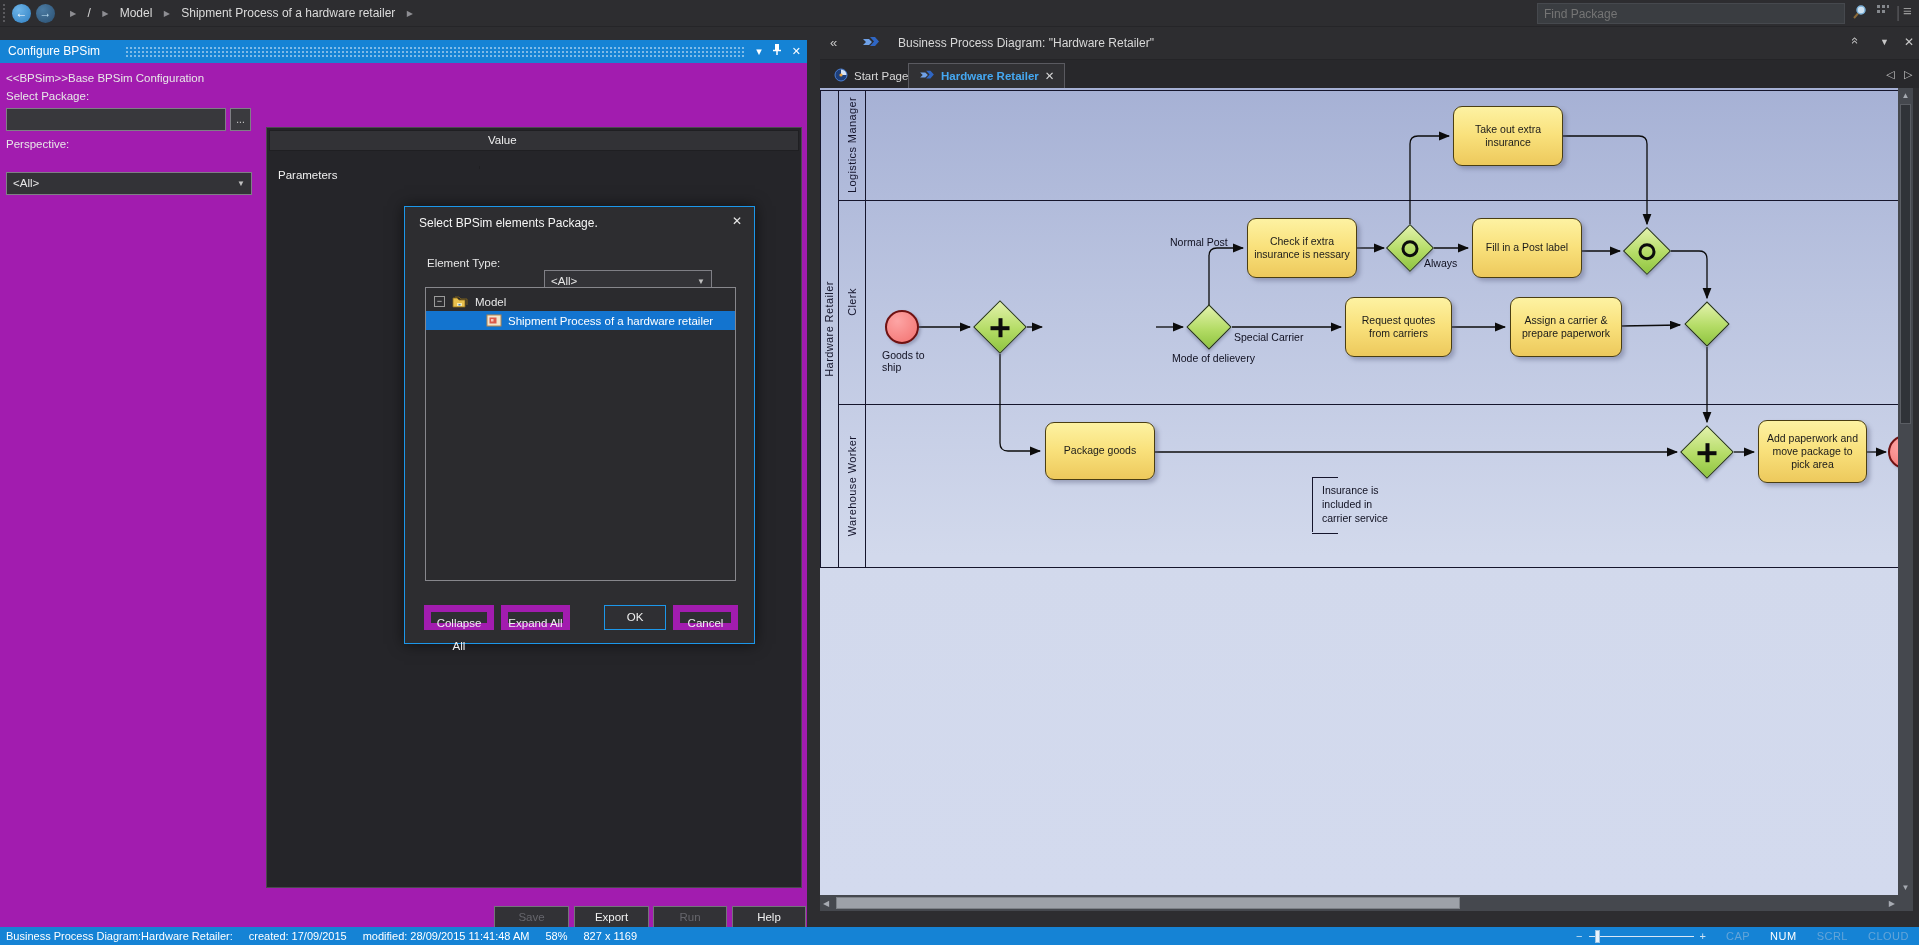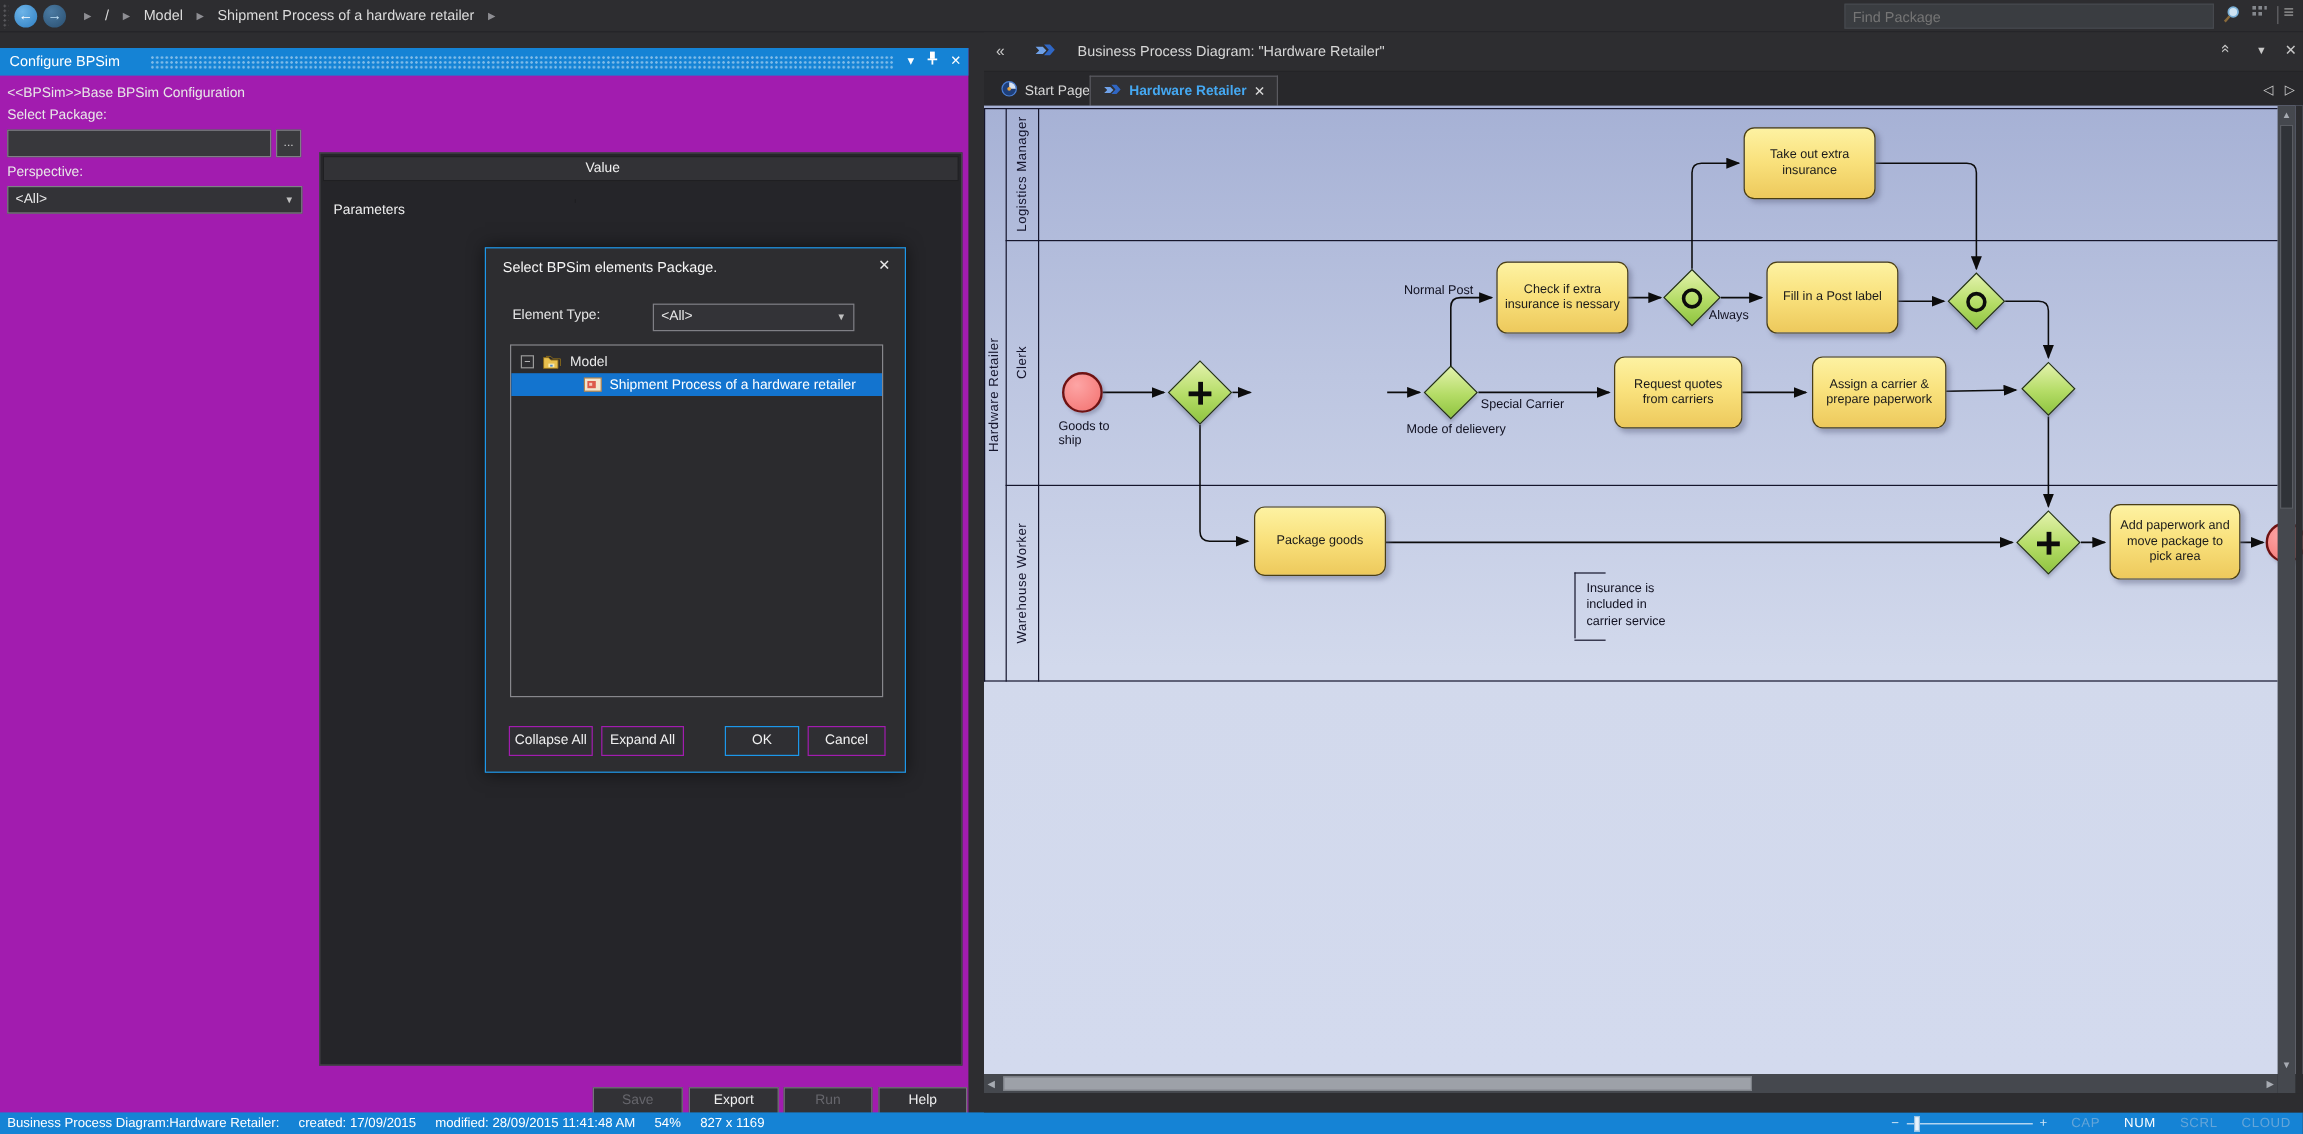--- a/index.html
+++ b/index.html
@@ -23,21 +23,21 @@
   
   #left-panel { position:absolute; left:0; top:40px; width:807px; height:900px; background:#a21caf; }
   #panel-titlebar { position:absolute; left:0; top:0; width:807px; height:23px; background:#1583d5; color:#fff; font-size:12px; line-height:23px; padding-left:8px; }
   #panel-titlebar .dots { position:absolute; left:125px; right:62px; top:6px; bottom:5px;
     background-image:radial-gradient(rgba(255,255,255,.45) 1px, transparent 1.2px); background-size:4px 4px; }
   .titlebar-icons { position:absolute; right:6px; top:0; height:23px; display:flex; align-items:center; gap:10px; color:#fff; font-size:11px; }
   #panel-subtitle { position:absolute; left:6px; top:32px; font-size:11.5px; color:#e8e8e8; }
   .form-label { position:absolute; left:6px; font-size:11.5px; color:#e8e8e8; }
   .tb-input { position:absolute; background:#38383c; border:1px solid #7f7f85; color:#e8e8e8; font-size:11.5px; padding:0 5px; }
   #browse-btn { position:absolute; left:230px; top:68px; width:21px; height:23px; background:#3a3a3e; border:1px solid #7f7f85; color:#cfcfcf; font-size:10px; text-align:center; line-height:21px; }
-  .dropdown { position:absolute; background:#333337; border:1px solid #7f7f85; color:#e8e8e8; font-size:11.5px; line-height:21px; padding-left:6px; }
+  .dropdown { position:absolute; background:#333337; border:1px solid #7f7f85; color:#e8e8e8; font-size:11.5px; line-height:21px; padding-left:6px;margin-top:17px; }
   .dropdown .caret { position:absolute; right:6px; top:0; color:#c0c0c0; font-size:8px; line-height:21px; }
 
   #cfg-tabs { position:absolute; left:261px; top:59px; height:21px; display:flex; font-size:11.5px; }
   #cfg-tabs .tab { padding:3px 11px 0 11px; color:#e0e0e0; }
   #cfg-tabs .tab.active { color:#45a8f1; background:#2a2a2e; border:1px solid #4d4d52; border-bottom:none; }
 
   #param-table { position:absolute; left:266px; top:87px; width:536px; height:761px; background:#252529; border:1px solid #4a4a4e; }
   #param-table .hdr { position:absolute; left:2px; top:2px; right:2px; height:21px; background:#323236; border:1px solid #1f1f22; display:flex; font-size:11.5px; color:#f0f0f0; }
   #param-table .hdr .c1 { width:210px; padding:3px 0 0 8px; border-right:1px solid #1f1f22;margin-top:35px; }
   #param-table .hdr .c2 { flex:1; padding:3px 0 0 8px; }
@@ -50,21 +50,21 @@
   #dialog-title { position:absolute; left:14px; top:9px; font-size:12px; color:#f5f5f5; }
   #dialog-close { position:absolute; right:12px; top:7px; color:#e8e8e8; font-size:12px; }
   #dlg-elem-label { position:absolute; left:22px; top:50px; font-size:11.5px; }
   #dlg-elem-dd { left:139px; top:46px; width:168px; height:23px; }
   #dlg-tree { position:absolute; left:20px; top:80px; width:311px; height:294px; background:#2b2b2e; border:1px solid #87878c; overflow:hidden; }
   .tree-row { position:relative; height:19px; font-size:11.5px; color:#e8e8e8; display:flex; align-items:center; }
   .tree-row.r0 { margin-top:4px; padding-left:8px; }
   .tree-row.sel { background:#1374cf; color:#fff; padding-left:60px; }
   .expander { width:11px; height:11px; border:1px solid #9a9a9a; background:#2d2d30; color:#d8d8d8; font-size:9px; line-height:9px; text-align:center; margin-right:6px; }
   .tree-ico { margin-right:6px; display:inline-flex; }
-  .dlg-btn { position:absolute; top:398px; height:25px; background:#2f2f33; border:1px solid #a21caf; color:#f0f0f0; font-size:11.5px; text-align:center; line-height:23px; }
+  .dlg-btn { position:absolute; top:398px; height:25px; background:#2f2f33; border:7px solid #a21caf; color:#f0f0f0; font-size:11.5px; text-align:center; line-height:23px; }
   .dlg-btn.default { border:1px solid #1c97ea; }
 
   
   #diagram-panel { position:absolute; left:820px; top:27px; width:1099px; height:900px; background:#2d2d30; }
   #dp-header { position:absolute; left:0; top:0; width:1099px; height:33px; border-bottom:1px solid #242427; }
   #dp-header .title { position:absolute; left:78px; top:9px; font-size:12px; color:#d8d8d8; }
   #dp-tabs { position:absolute; left:0; top:33px; width:1099px; height:28px; background:#28282b; }
   .dtab { position:absolute; top:3px; height:25px; display:flex; align-items:center; gap:6px; font-size:11.5px; padding:0 10px; color:#d8d8d8; }
   .dtab.active { background:#313134; border:1px solid #5a5a60; border-bottom:none; color:#45a8f1; font-weight:bold; }
   .tab-scroll { position:absolute; top:8px; color:#c8c8c8; font-size:11px; }
@@ -380,21 +380,21 @@
   <div class="sb" style="left:1078px; top:868px; width:15px; height:16px"></div>
   <div id="right-strip"></div>
   <div id="below-strip"></div>
 </div>
 
 <div id="statusbar">
   <div class="left">
     <span>Business Process Diagram:Hardware Retailer:</span>
     <span>created: 17/09/2015</span>
     <span>modified: 28/09/2015 11:41:48 AM</span>
-    <span>54%</span>
+    <span>58%</span>
     <span>827 x 1169</span>
   </div>
   <div class="right">
     <span id="zoom-slider">
       <span>−</span>
       <span id="zoom-track">
           <span id="zoom-thumb"></span>
         </span>
       <span>+</span>
     </span>

